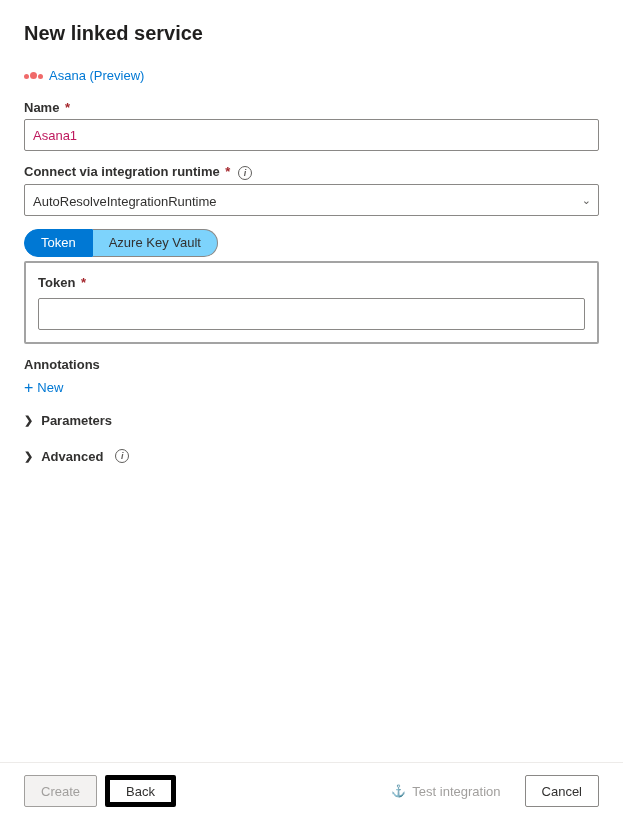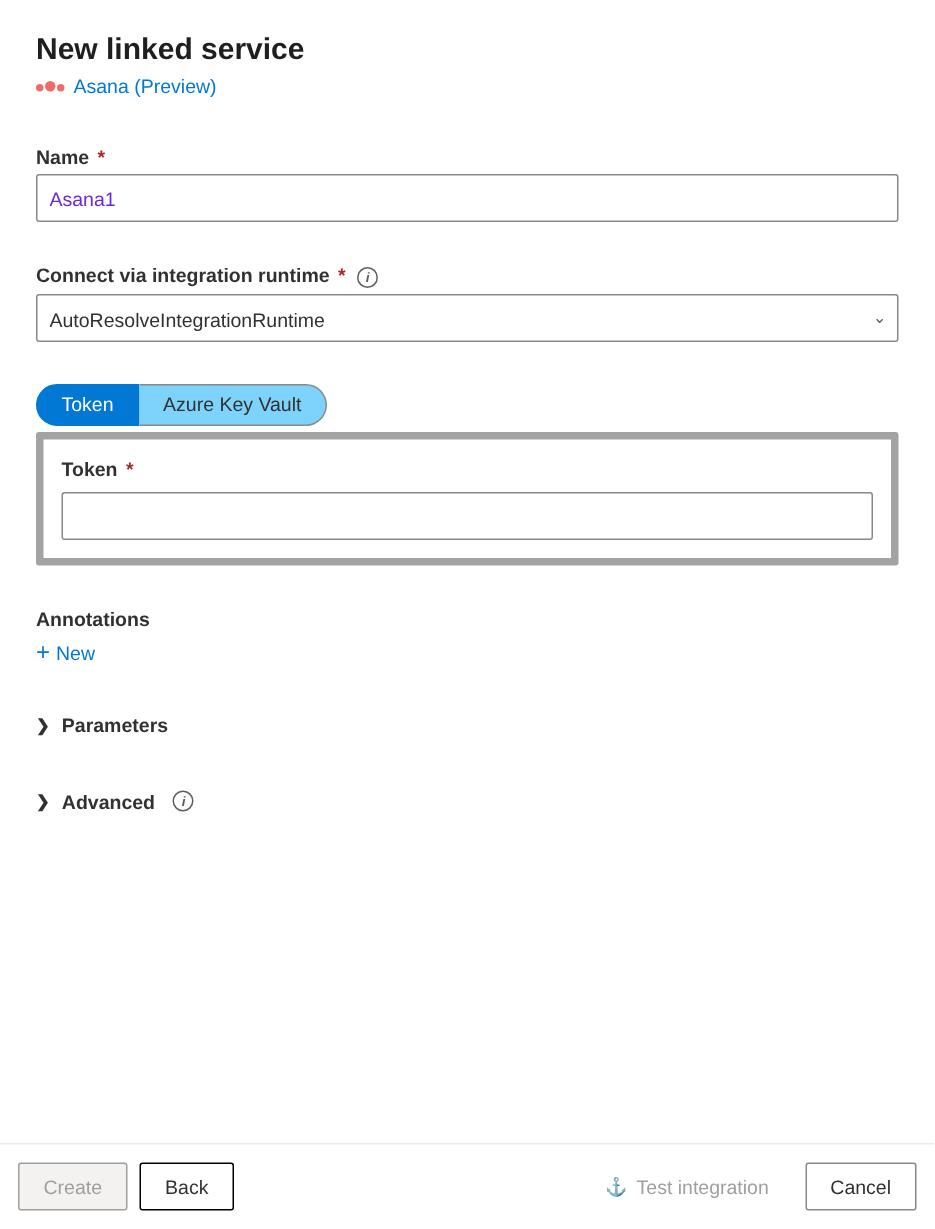--- a/index.html
+++ b/index.html
@@ -11,36 +11,36 @@
       width: 623px;
       min-height: 819px;
       display: flex;
       flex-direction: column;
     }
     .panel {
       flex: 1;
       padding: 20px 24px;
       display: flex;
       flex-direction: column;
-      gap: 28px;
+      gap: 13px;
     }
     .title-section {
       margin-bottom: 4px;
     }
     .panel-title {
       font-size: 20px;
       font-weight: 600;
       color: #201f1e;
       line-height: 1.3;
     }
     .service-subtitle {
       display: flex;
       align-items: center;
       gap: 6px;
-      margin-top: 4px;
+      margin-top: 22px;
       text-align: center;
     }
     .service-subtitle-text {
       font-size: 13px;
       color: #0078d4;
     }
     .field-group {
       display: flex;
       flex-direction: column;
       gap: 4px;
@@ -70,21 +70,21 @@
       font-weight: bold;
       vertical-align: middle;
     }
     .text-input {
       width: 100%;
       height: 32px;
       border: 1px solid #8a8886;
       border-radius: 2px;
       padding: 0 8px;
       font-size: 13px;
-      color: #6d28d9;
+      color: #be185d;
       outline: none;
       font-family: inherit;
     }
     .textarea-input {
       width: 100%;
       height: 72px;
       border: 1px solid #8a8886;
       border-radius: 2px;
       padding: 6px 8px;
       font-size: 13px;
@@ -143,21 +143,21 @@
       border-radius: 14px 0 0 14px;
     }
     .toggle-btn:last-child {
       border-radius: 0 14px 14px 0;
     }
     .toggle-btn.active + .toggle-btn {
       border-left: none;
       border-radius: 0 14px 14px 0;
     }
     .token-section {
-      border: 5px solid #a3a3a3;
+      border: 2px solid #a3a3a3;
       border-radius: 2px;
       padding: 12px;
     }
     .token-label {
       font-size: 13px;
       font-weight: 600;
       margin-bottom: 8px;
     }
     .annotations-section {
       display: flex;
@@ -202,21 +202,21 @@
       font-weight: 600;
       color: #323130;
       font-family: inherit;
     }
     .chevron-right {
       font-size: 11px;
       color: #323130;
     }
     .footer {
       border-top: 1px solid #edebe9;
-      padding: 12px 12px;
+      padding: 12px 24px;
       display: flex;
       align-items: center;
       justify-content: space-between;
     }
     .footer-left {
       display: flex;
       gap: 8px;
     }
     .footer-right {
       display: flex;
@@ -232,21 +232,21 @@
       border-radius: 2px;
       font-size: 13px;
       cursor: not-allowed;
       font-family: inherit;
     }
     .btn-back {
       height: 32px;
       padding: 0 16px;
       background: #fff;
       color: #323130;
-      border: 1px solid #000000;
+      border: 5px solid #000000;
       border-radius: 2px;
       font-size: 13px;
       cursor: pointer;
       font-family: inherit;
     }
     .btn-test {
       height: 32px;
       padding: 0 16px;
       background: #fff;
       color: #a19f9d;

